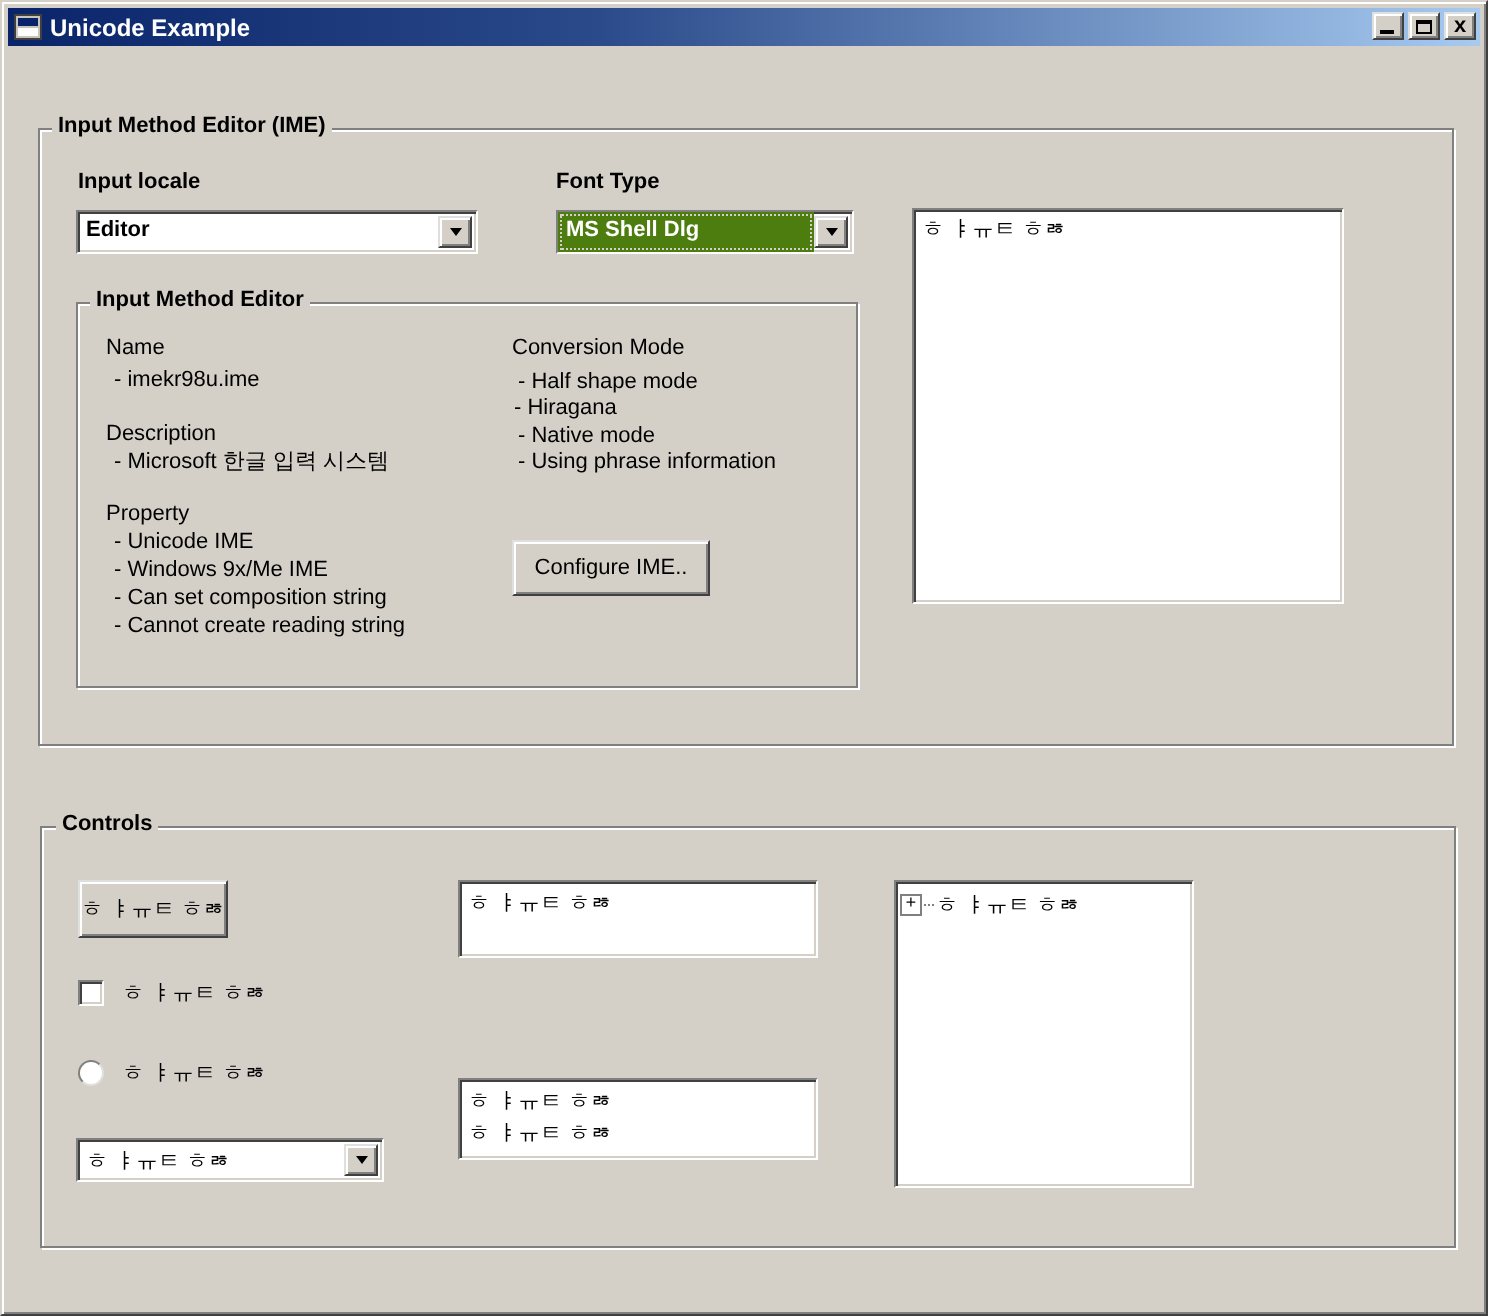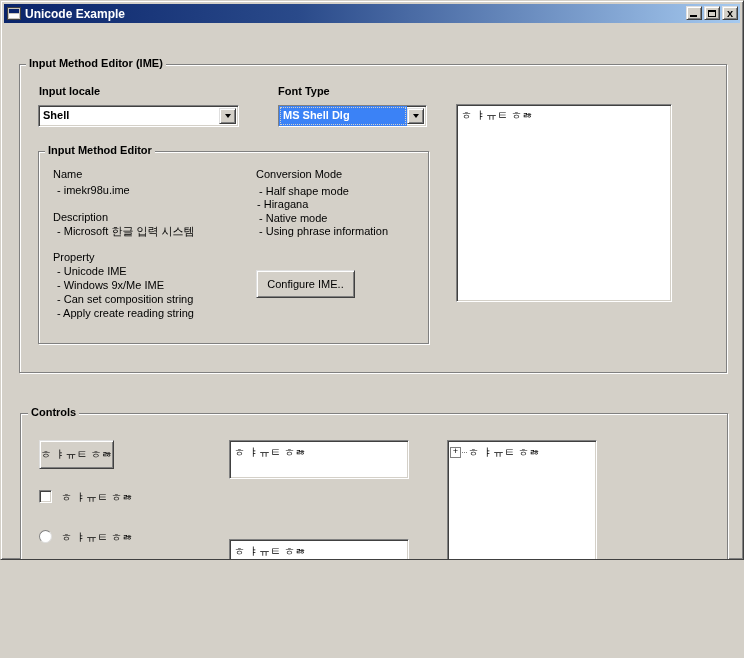--- a/index.html
+++ b/index.html
@@ -3,21 +3,21 @@
 <meta charset="utf-8">
 <style>
   * { margin:0; padding:0; box-sizing:border-box; }
   html,body { width:744px; height:658px; }
   body {
     font-family:"Liberation Sans", sans-serif;
     font-size:11px; color:#000;
     background:#d4d0c8;
   }
   .window {
-    position:relative; width:744px; height:560px; background:#d4d0c8;
+    position:relative; width:744px; height:658px; background:#d4d0c8;
     border:1px solid; border-color:#d4d0c8 #404040 #404040 #d4d0c8;
     box-shadow: inset 1px 1px 0 #ffffff, inset -1px -1px 0 #808080;
     overflow:hidden;
   }
   .titlebar {
     position:absolute; left:3px; top:3px; right:3px; height:19px;
     background:linear-gradient(90deg, #0a246a 0%, #2a4a8a 40%, #a6caf0 100%);
     display:flex; align-items:center; padding-left:3px;
   }
   .title-icon {
@@ -61,21 +61,21 @@
   .bold { font-weight:bold;text-align:right; }
   .sunken {
     background:#fff;
     border:1px solid; border-color:#808080 #fff #fff #808080;
     box-shadow: inset 1px 1px 0 #404040, inset -1px -1px 0 #d4d0c8;
   }
   .combo { position:absolute; display:flex; }
   .combo-field {
     flex:1; height:100%; padding:3px 4px 0 4px; overflow:hidden; white-space:nowrap;
   }
-  .combo-field.selected { background:#3b82f6; color:#fff; font-weight:bold; outline:1px dotted #d4d0c8; outline-offset:-2px; }
+  .combo-field.selected { background:#4d7c0f; color:#fff; font-weight:bold; outline:1px dotted #d4d0c8; outline-offset:-2px; }
   .combo-field.plain { font-weight:bold; }
   .combo-btn {
     width:17px; height:calc(100% - 4px); margin:2px 2px 2px 0; background:#d4d0c8;
     border:1px solid; border-color:#dfdfdf #404040 #404040 #dfdfdf;
     box-shadow: inset 1px 1px 0 #fff, inset -1px -1px 0 #808080;
     display:flex; align-items:center; justify-content:center;
   }
   .arrow-down { width:0; height:0; border-left:3px solid transparent; border-right:3px solid transparent; border-top:4px solid #000; }
   .btn {
     position:absolute; background:#d4d0c8;
@@ -122,21 +122,21 @@
         </div>
     </div>
   </div>
 
 
   <div class="groupbox" style="left:18px; top:63px; width:708px; height:309px;"></div>
   <div class="glabel" style="left:25px; top:56px;">Input Method Editor (IME)</div>
 
   <div class="lbl bold" style="left:38px; top:84px;">Input locale</div>
   <div class="combo sunken" style="left:37px; top:104px; width:201px; height:22px;">
-    <div class="combo-field plain">Shell</div>
+    <div class="combo-field plain">Editor</div>
     <div class="combo-btn">
         <span class="arrow-down"></span>
       </div>
   </div>
 
   <div class="lbl bold" style="left:277px; top:84px;">Font Type</div>
   <div class="combo sunken" style="left:277px; top:104px; width:149px; height:22px;">
     <div class="combo-field selected">MS Shell Dlg</div>
     <div class="combo-btn">
         <span class="arrow-down"></span>
@@ -147,21 +147,21 @@
   <div class="glabel" style="left:44px; top:143px;">Input Method Editor</div>
 
   <div class="lbl" style="left:52px; top:167px;">Name</div>
   <div class="lbl" style="left:56px; top:183px;">- imekr98u.ime</div>
   <div class="lbl" style="left:52px; top:210px;">Description</div>
   <div class="lbl" style="left:56px; top:224px;">- Microsoft 한글 입력 시스템</div>
   <div class="lbl" style="left:52px; top:250px;">Property</div>
   <div class="lbl" style="left:56px; top:264px;">- Unicode IME</div>
   <div class="lbl" style="left:56px; top:278px;">- Windows 9x/Me IME</div>
   <div class="lbl" style="left:56px; top:292px;">- Can set composition string</div>
-  <div class="lbl" style="left:56px; top:306px;">- Apply create reading string</div>
+  <div class="lbl" style="left:56px; top:306px;">- Cannot create reading string</div>
 
   <div class="lbl" style="left:255px; top:167px;">Conversion Mode</div>
   <div class="lbl" style="left:258px; top:184px;">- Half shape mode</div>
   <div class="lbl" style="left:256px; top:197px;">- Hiragana</div>
   <div class="lbl" style="left:258px; top:211px;">- Native mode</div>
   <div class="lbl" style="left:258px; top:224px;">- Using phrase information</div>
 
   <div class="btn" style="left:255px; top:269px; width:99px; height:28px;">Configure IME..</div>
 
   <div class="editbox sunken" style="left:455px; top:103px; width:216px; height:198px; line-height:15px;">

